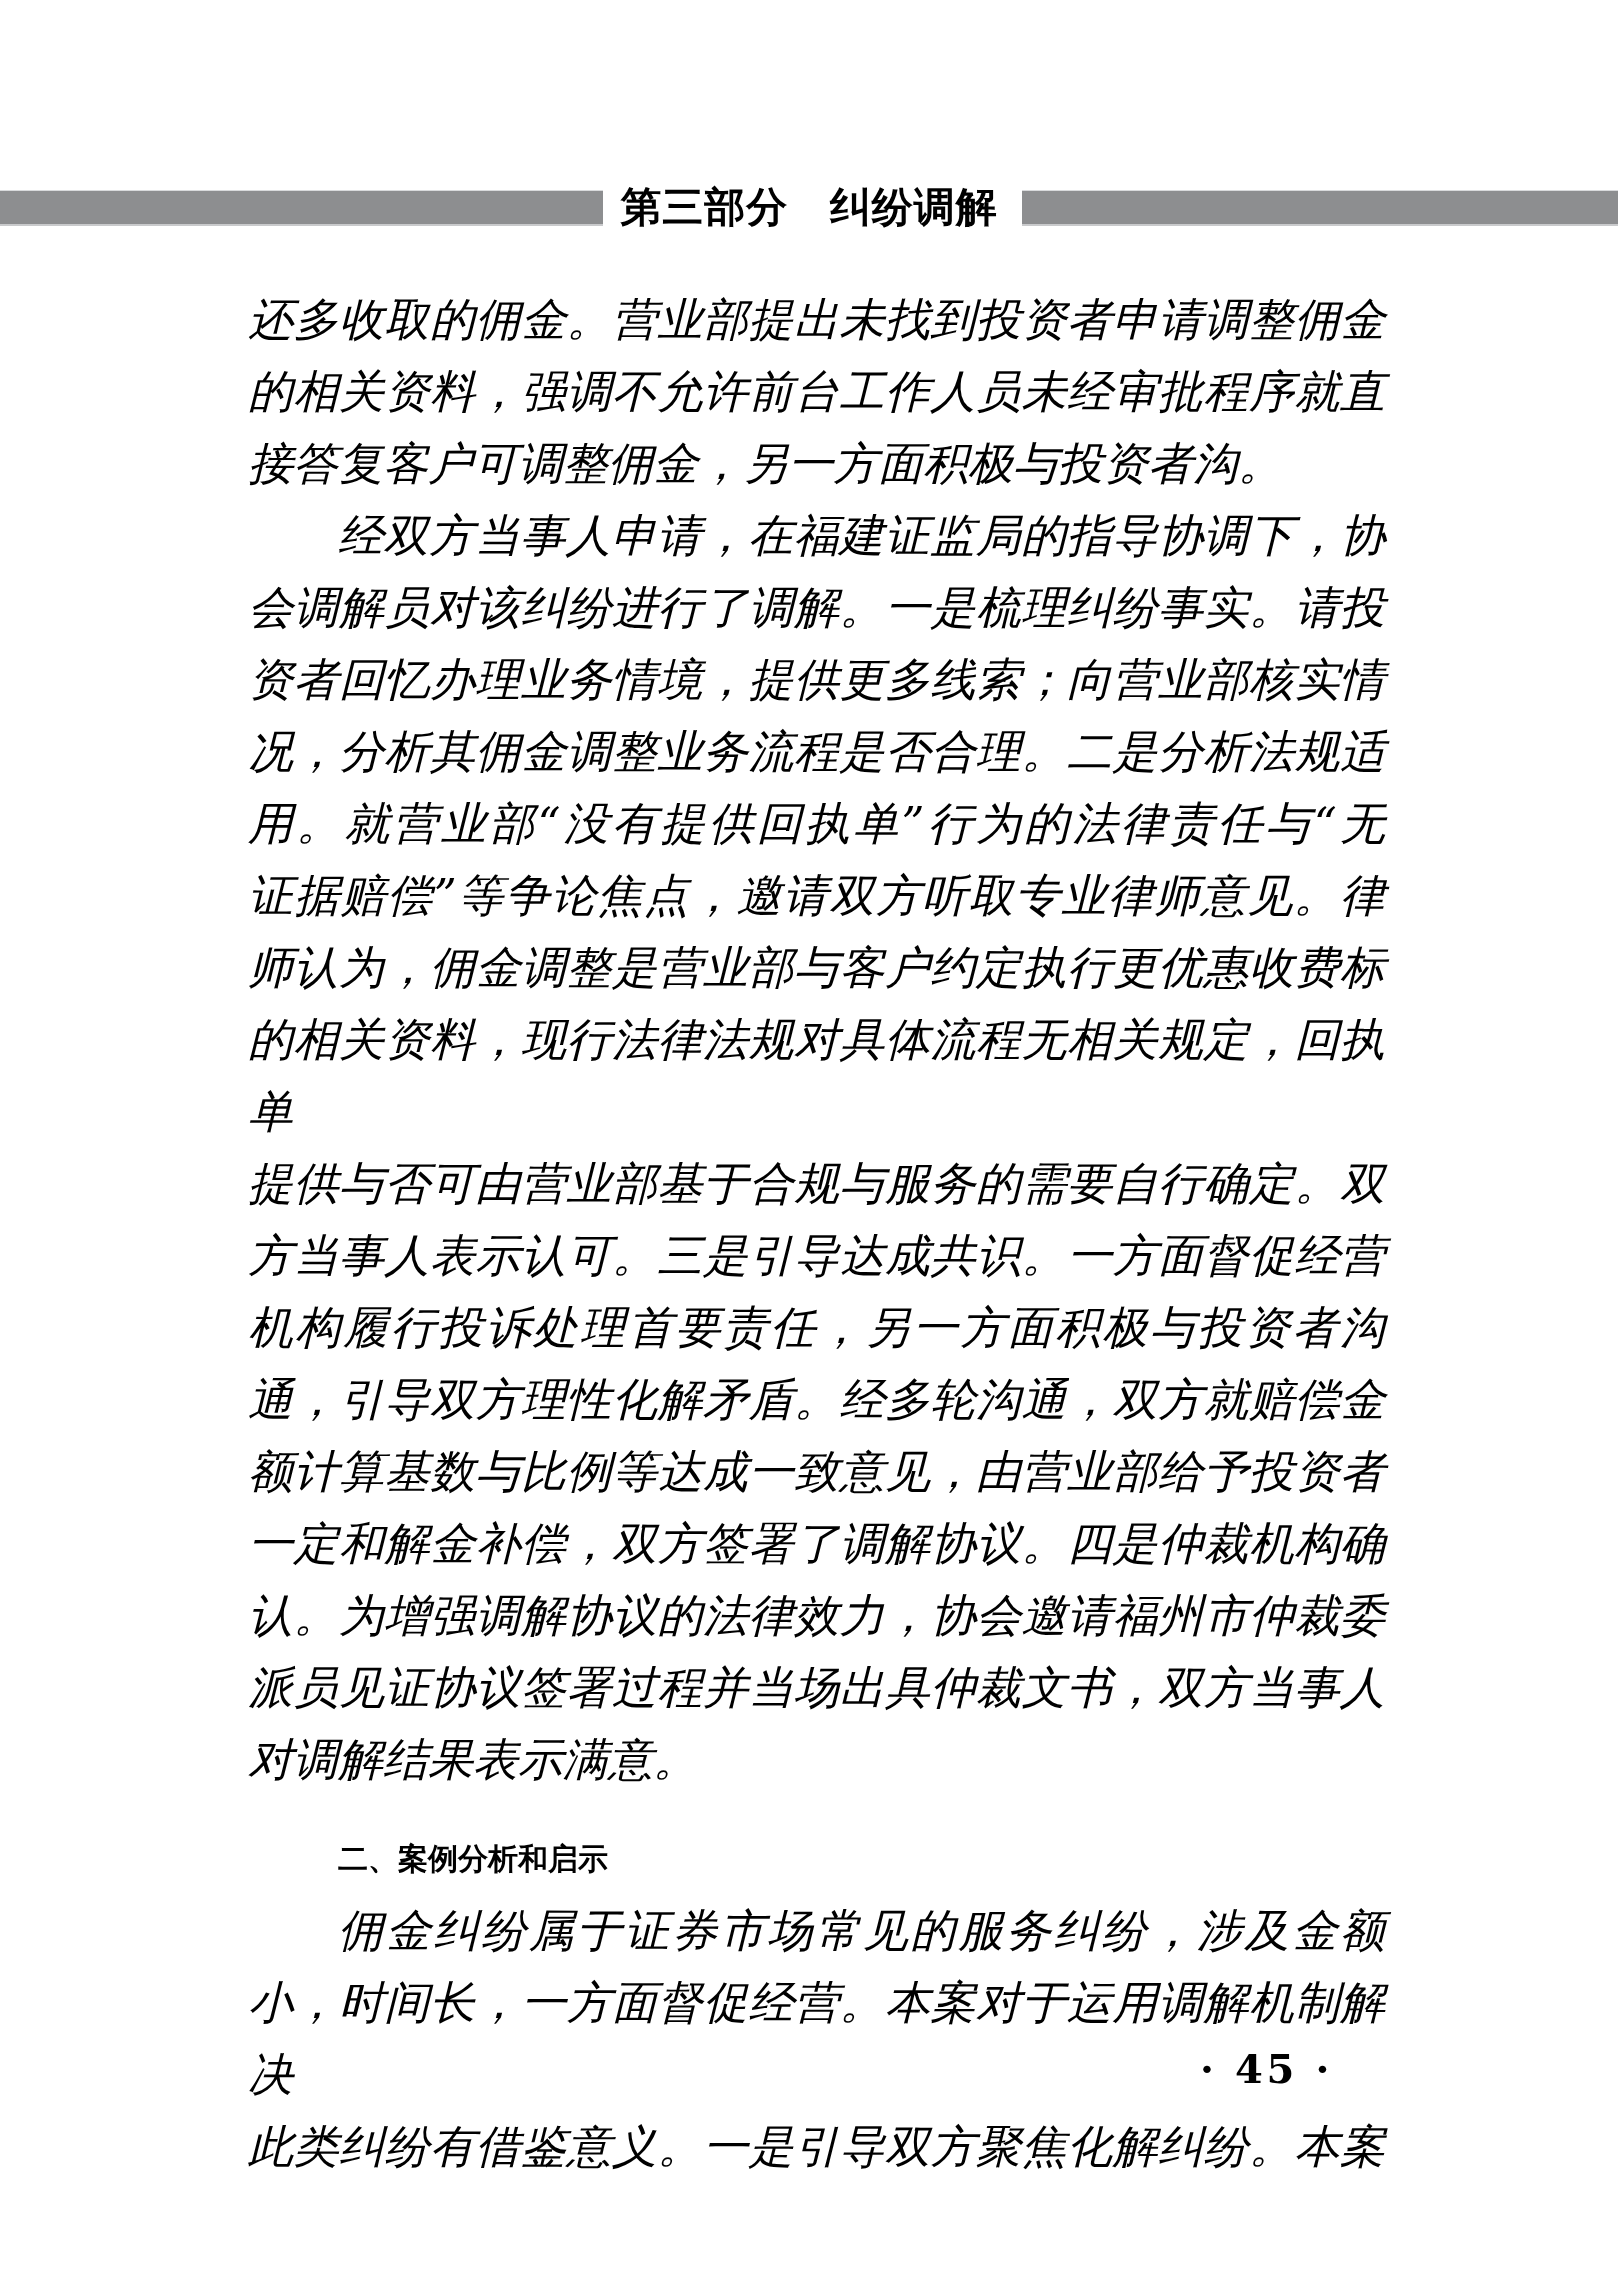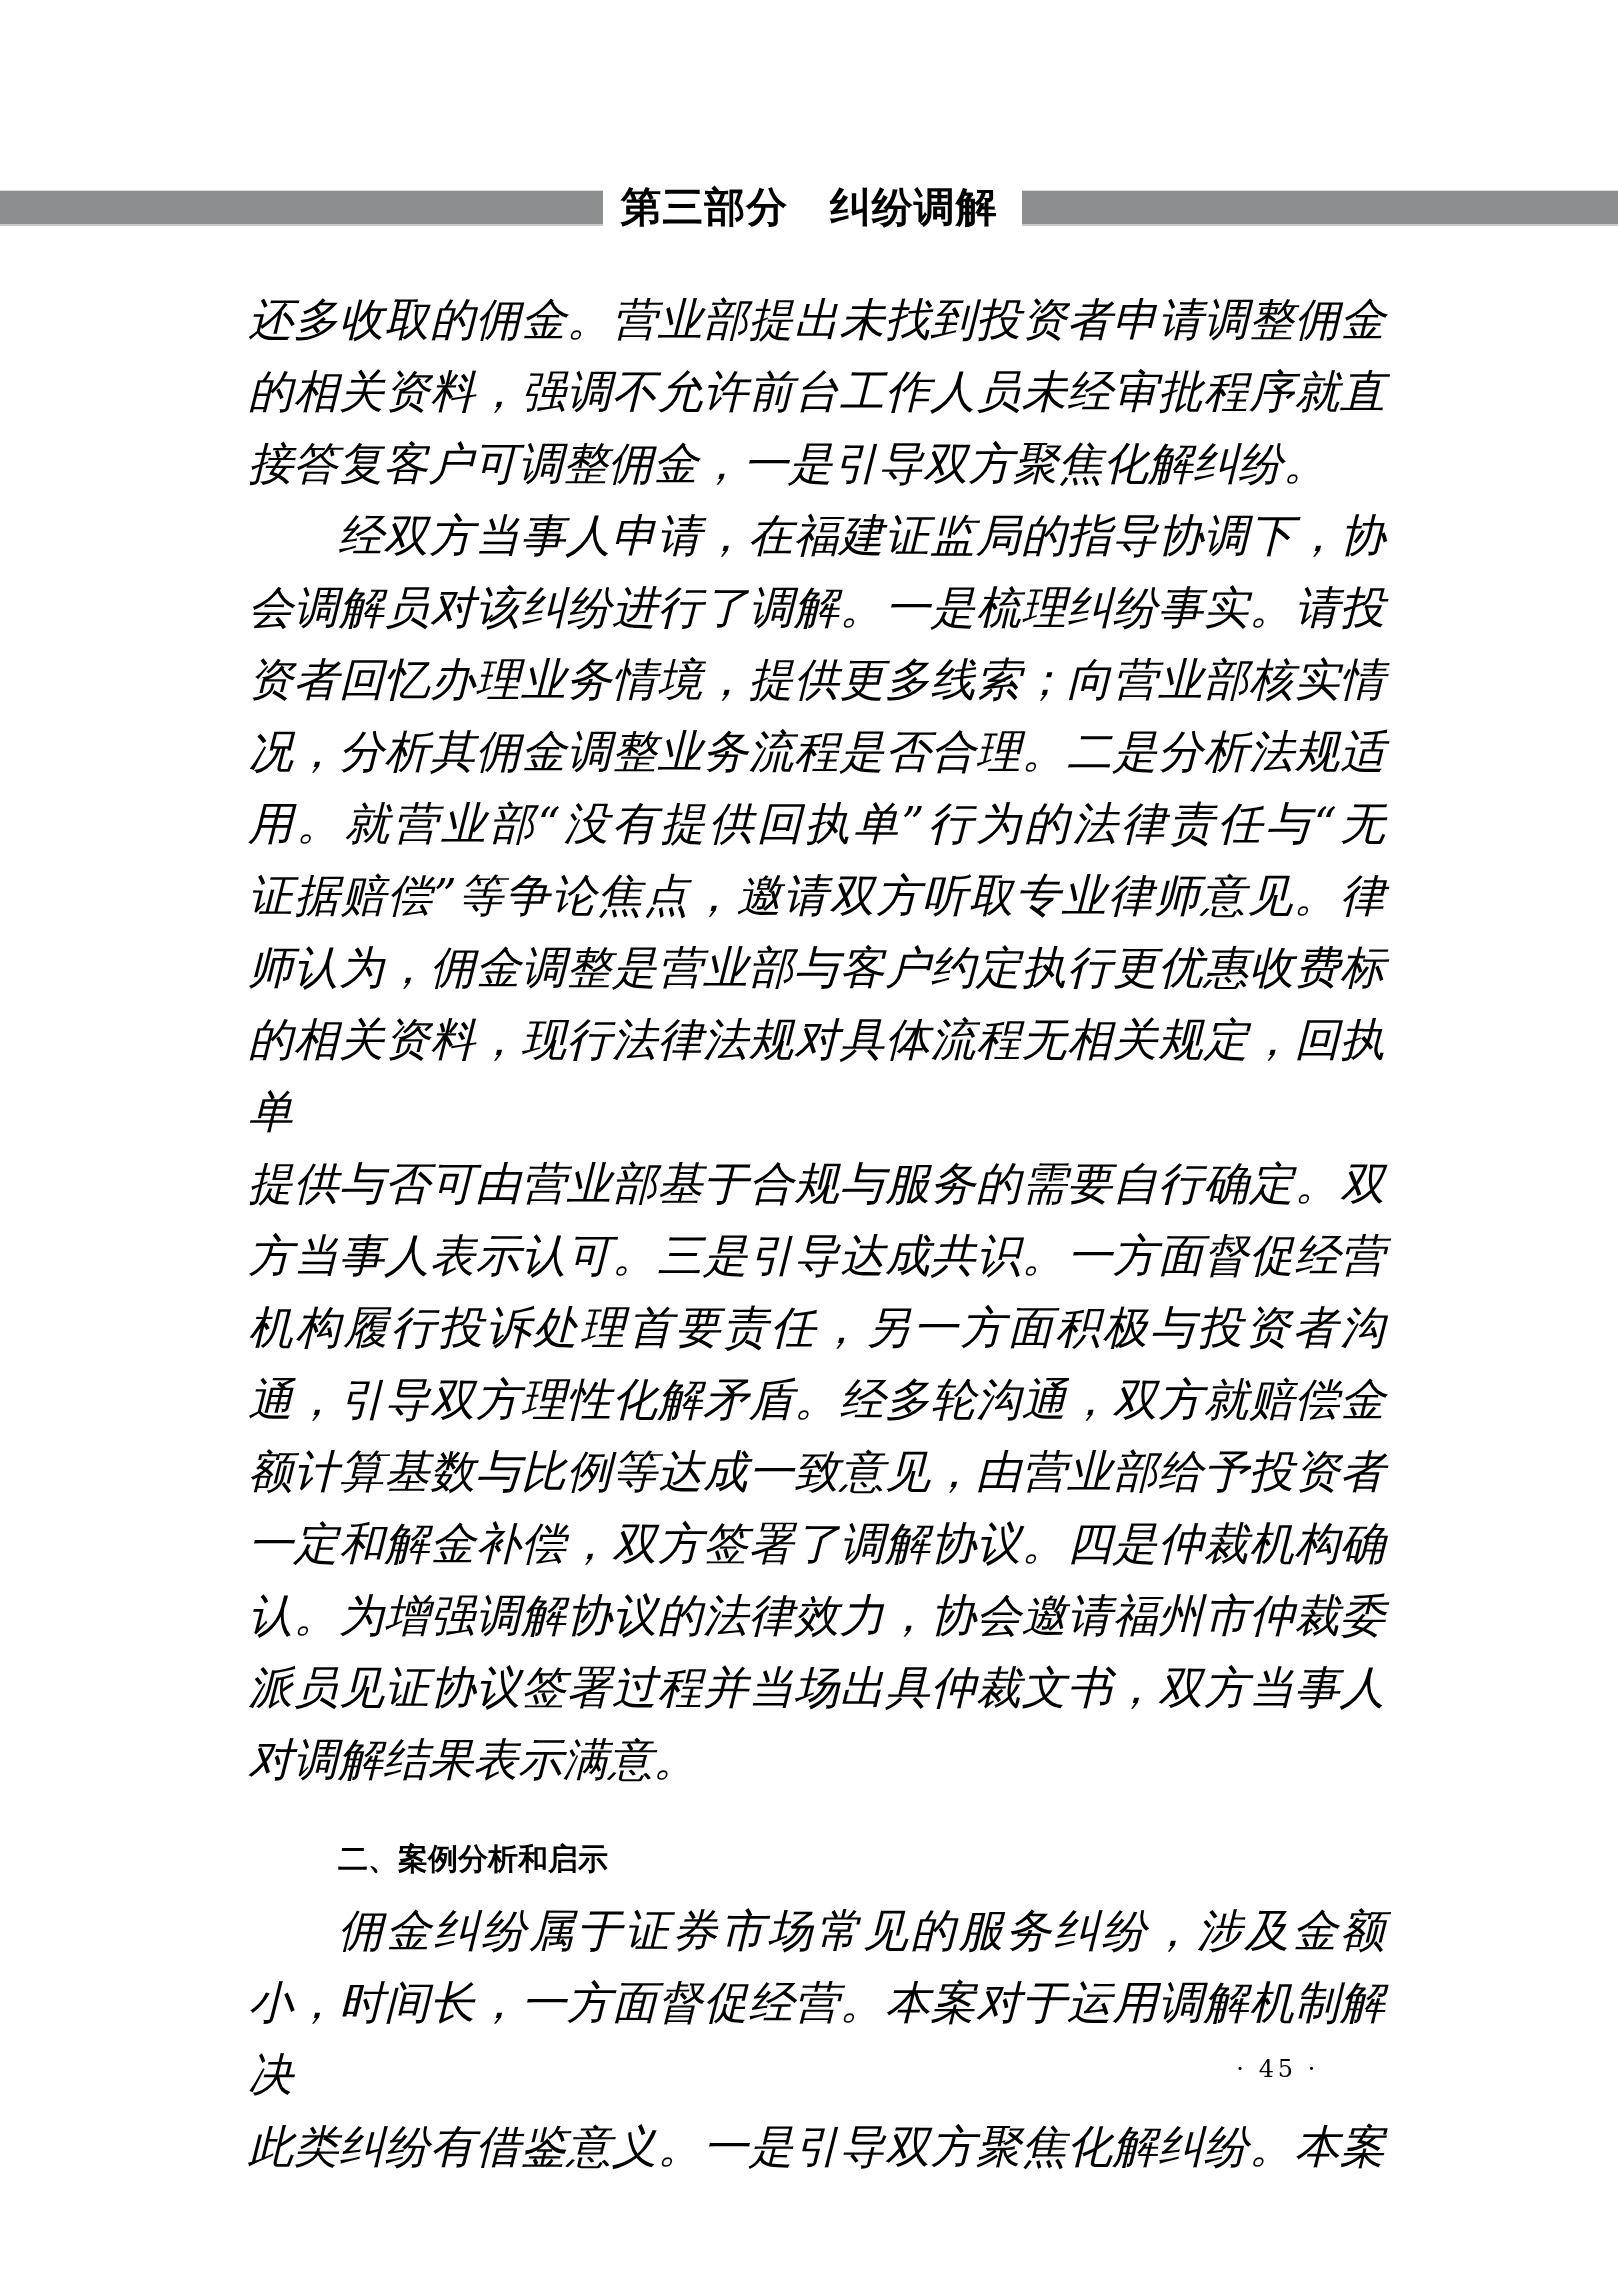--- a/index.html
+++ b/index.html
@@ -65,44 +65,45 @@
     font-size: 30px;
     line-height: 72px;
     margin: 27px 0 0 0;
     padding-left: 90px;
   }
 
   
   .page-number {
     position: absolute;
     top: 2033px;
-    right: 299px;
+    right: 285px;
     line-height: 72px;
-    font-size: 24px;
+    font-size: 40px;
     letter-spacing: 3.6px;
     white-space: nowrap;
+    font-weight: bold;
   }
 </style>
 </head>
 <body>
 
 <div class="page">
 
   <header>
     <div class="hbar hbar-left"></div>
     <div class="hbar hbar-right"></div>
     <h1 class="header-title">第三部分　纠纷调解</h1>
   </header>
 
   <main class="body-text">
 
     <p class="para">
       <span class="line">还多收取的佣金。营业部提出未找到投资者申请调整佣金</span>
       <span class="line">的相关资料，强调不允许前台工作人员未经审批程序就直</span>
-      <span class="line end">接答复客户可调整佣金，一是引导双方聚焦化解纠纷。</span>
+      <span class="line end">接答复客户可调整佣金，另一方面积极与投资者沟。</span>
     </p>
 
     <p class="para indented">
       <span class="line">经双方当事人申请，在福建证监局的指导协调下，协</span>
       <span class="line">会调解员对该纠纷进行了调解。一是梳理纠纷事实。请投</span>
       <span class="line">资者回忆办理业务情境，提供更多线索；向营业部核实情</span>
       <span class="line">况，分析其佣金调整业务流程是否合理。二是分析法规适</span>
       <span class="line">用。就营业部“没有提供回执单”行为的法律责任与“无</span>
       <span class="line">证据赔偿”等争论焦点，邀请双方听取专业律师意见。律</span>
       <span class="line">师认为，佣金调整是营业部与客户约定执行更优惠收费标</span>

